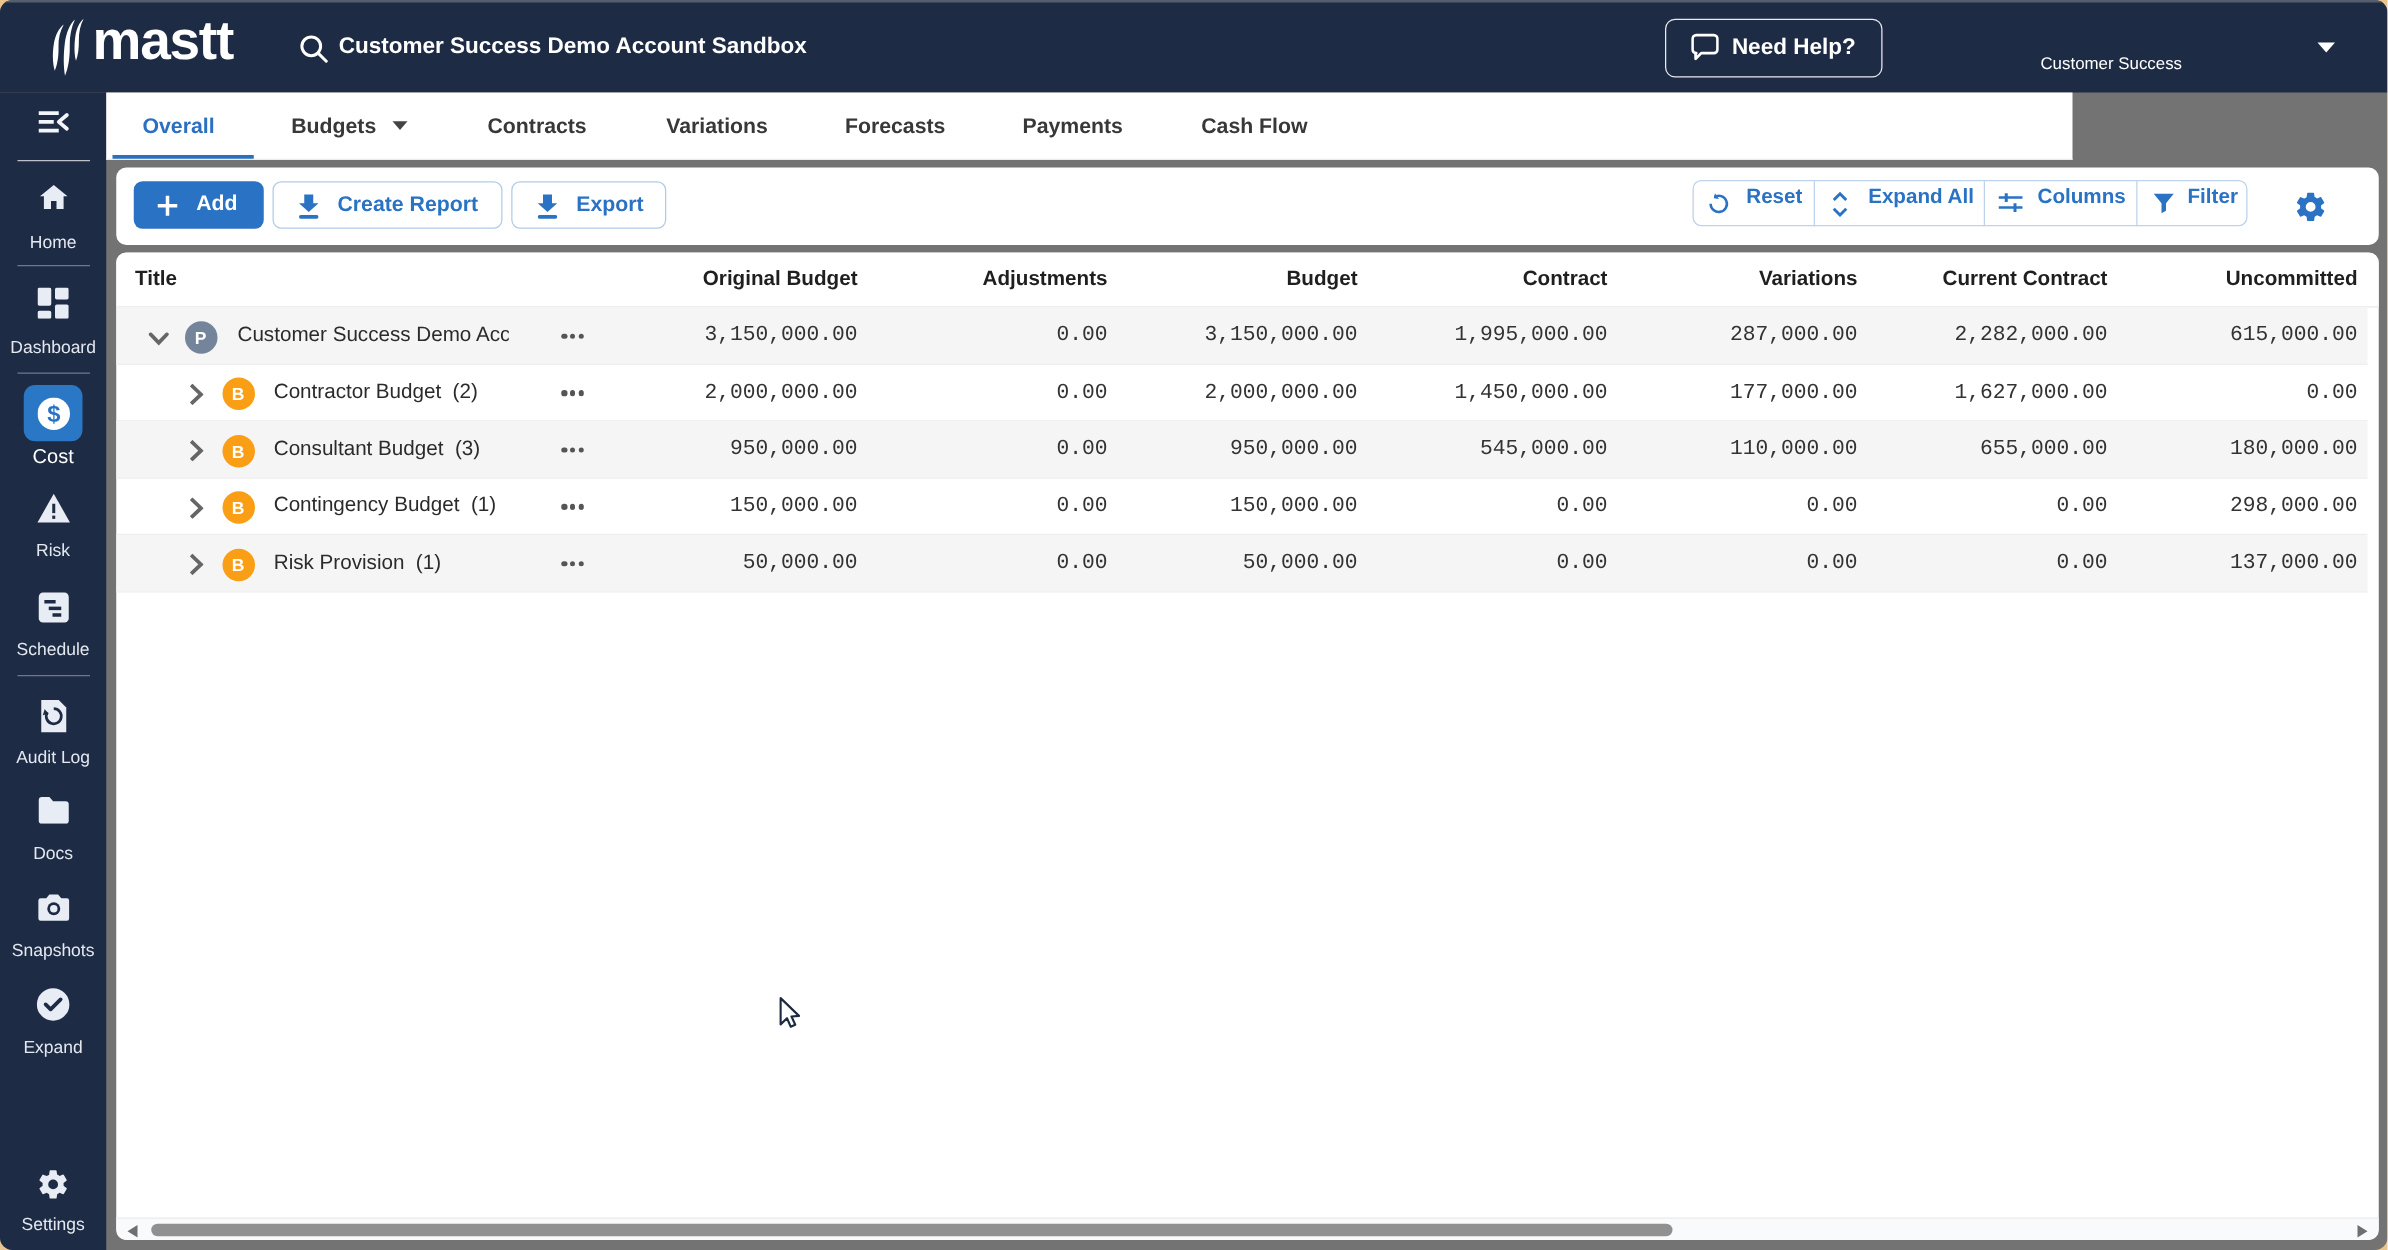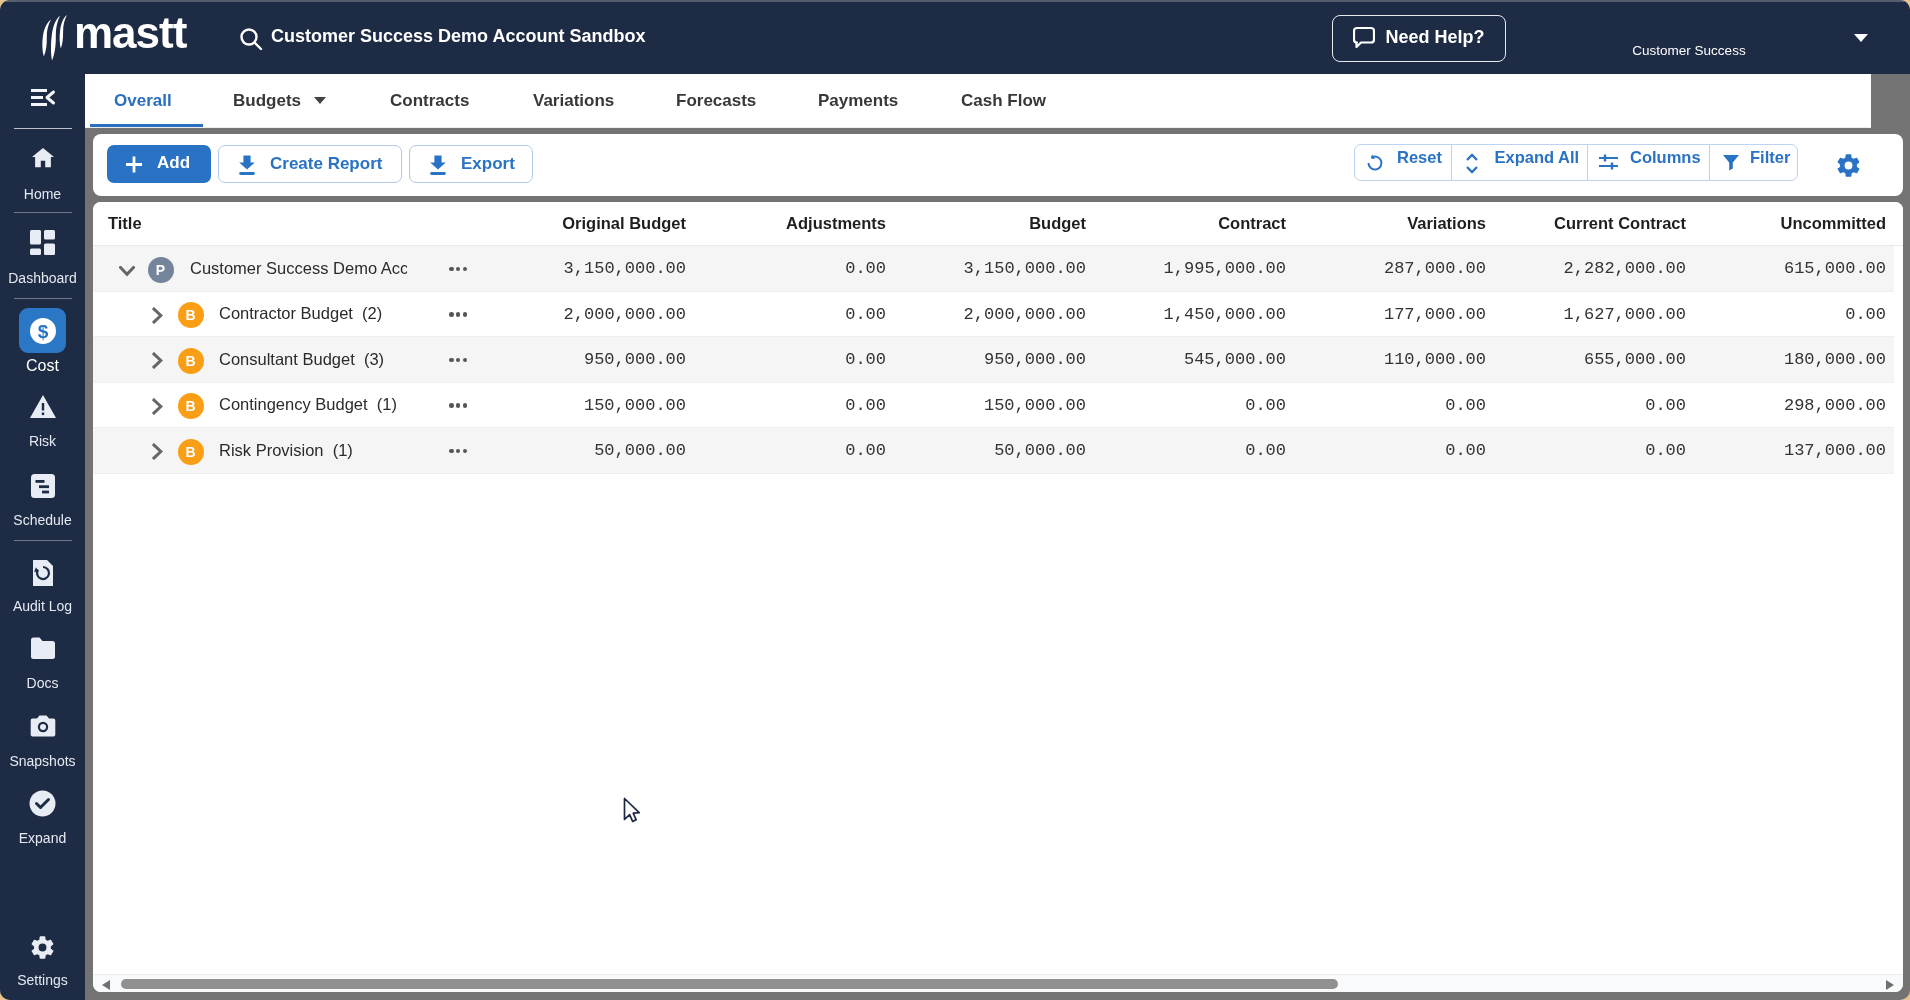--- a/index.html
+++ b/index.html
@@ -22,21 +22,21 @@
   .acctsub  { position:absolute; right:71px; top:43px; color:#fff; font-size:13.5px; text-align:center; width:300px; }
   .acctcaret { position:absolute; left:1854px; top:34px; width:0; height:0; border-left:7px solid transparent; border-right:7px solid transparent; border-top:8px solid #fff; }
 
   
   .snav { position:absolute; left:0; top:0; width:85px; color:#e4e9f1; }
   .sitem { position:absolute; width:85px; text-align:center; }
   .sitem .lbl { font-size:14px; color:#e4e9f1; }
   .sdiv { position:absolute; left:14px; width:58px; border-top:1px solid rgba(233,237,243,.40); }
 
   
-  .tabbar { position:absolute; left:85px; top:74px; width:1786px; height:54px; background:#fff; border-bottom:1px solid #ececec; }
+  .tabbar { position:absolute; left:85px; top:74px; width:1573px; height:54px; background:#fff; border-bottom:1px solid #ececec; }
   .tab { position:absolute; top:0; height:53px; line-height:53px; font-size:17px; font-weight:bold; color:#383838; white-space:nowrap; }
   .tab.active { color:#2a6fc0; }
   .underline { position:absolute; left:-24px; top:50px; width:113px; height:3px; background:#2a6fc0; }
   .tabcaret { display:inline-block; width:0; height:0; border-left:6px solid transparent; border-right:6px solid transparent; border-top:7px solid #444; vertical-align:middle; margin-left:13px; margin-top:-3px; }
 
   
   .toolbar { position:absolute; left:93px; top:134px; width:1810px; height:62px; background:#fff; border-radius:8px; }
   .btn { position:absolute; top:11px; height:38px; border-radius:7px; font-size:17px; font-weight:bold; }
   .addbtn { left:14px; width:104px; background:#2a72c3; color:#fff;padding-left:40px; }
   .addbtn .t { position:absolute; left:50px; top:8px; }

